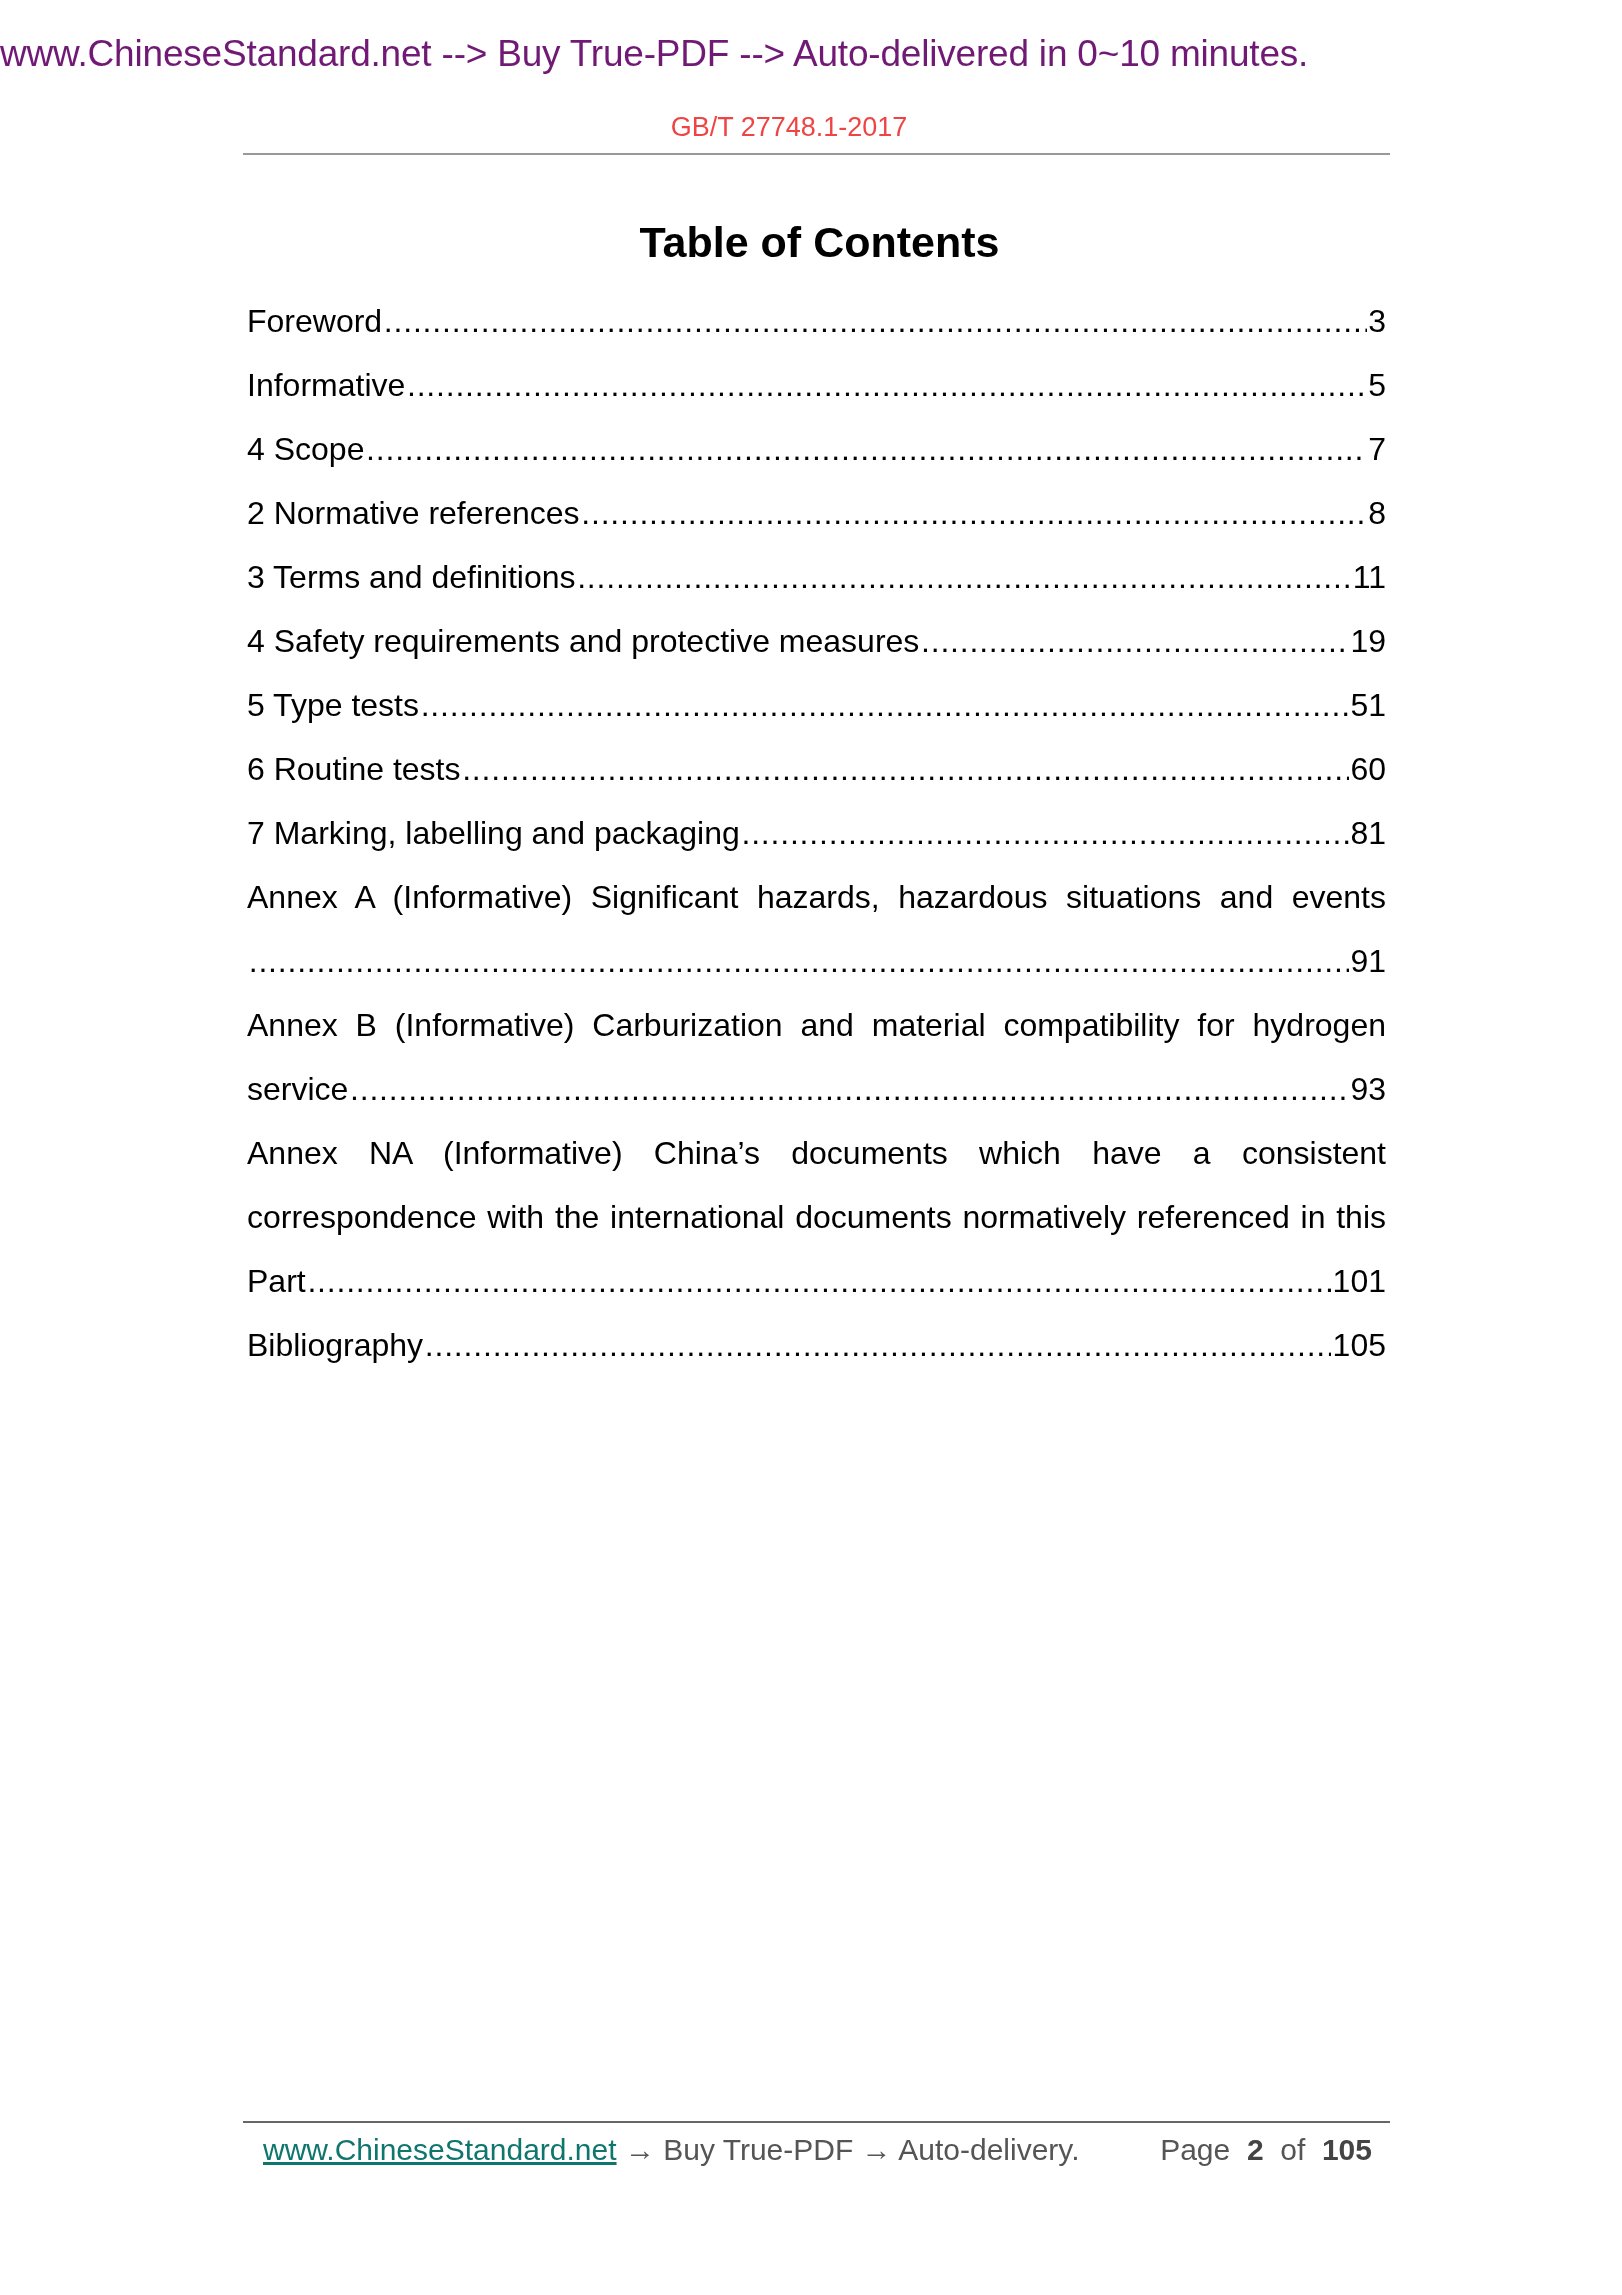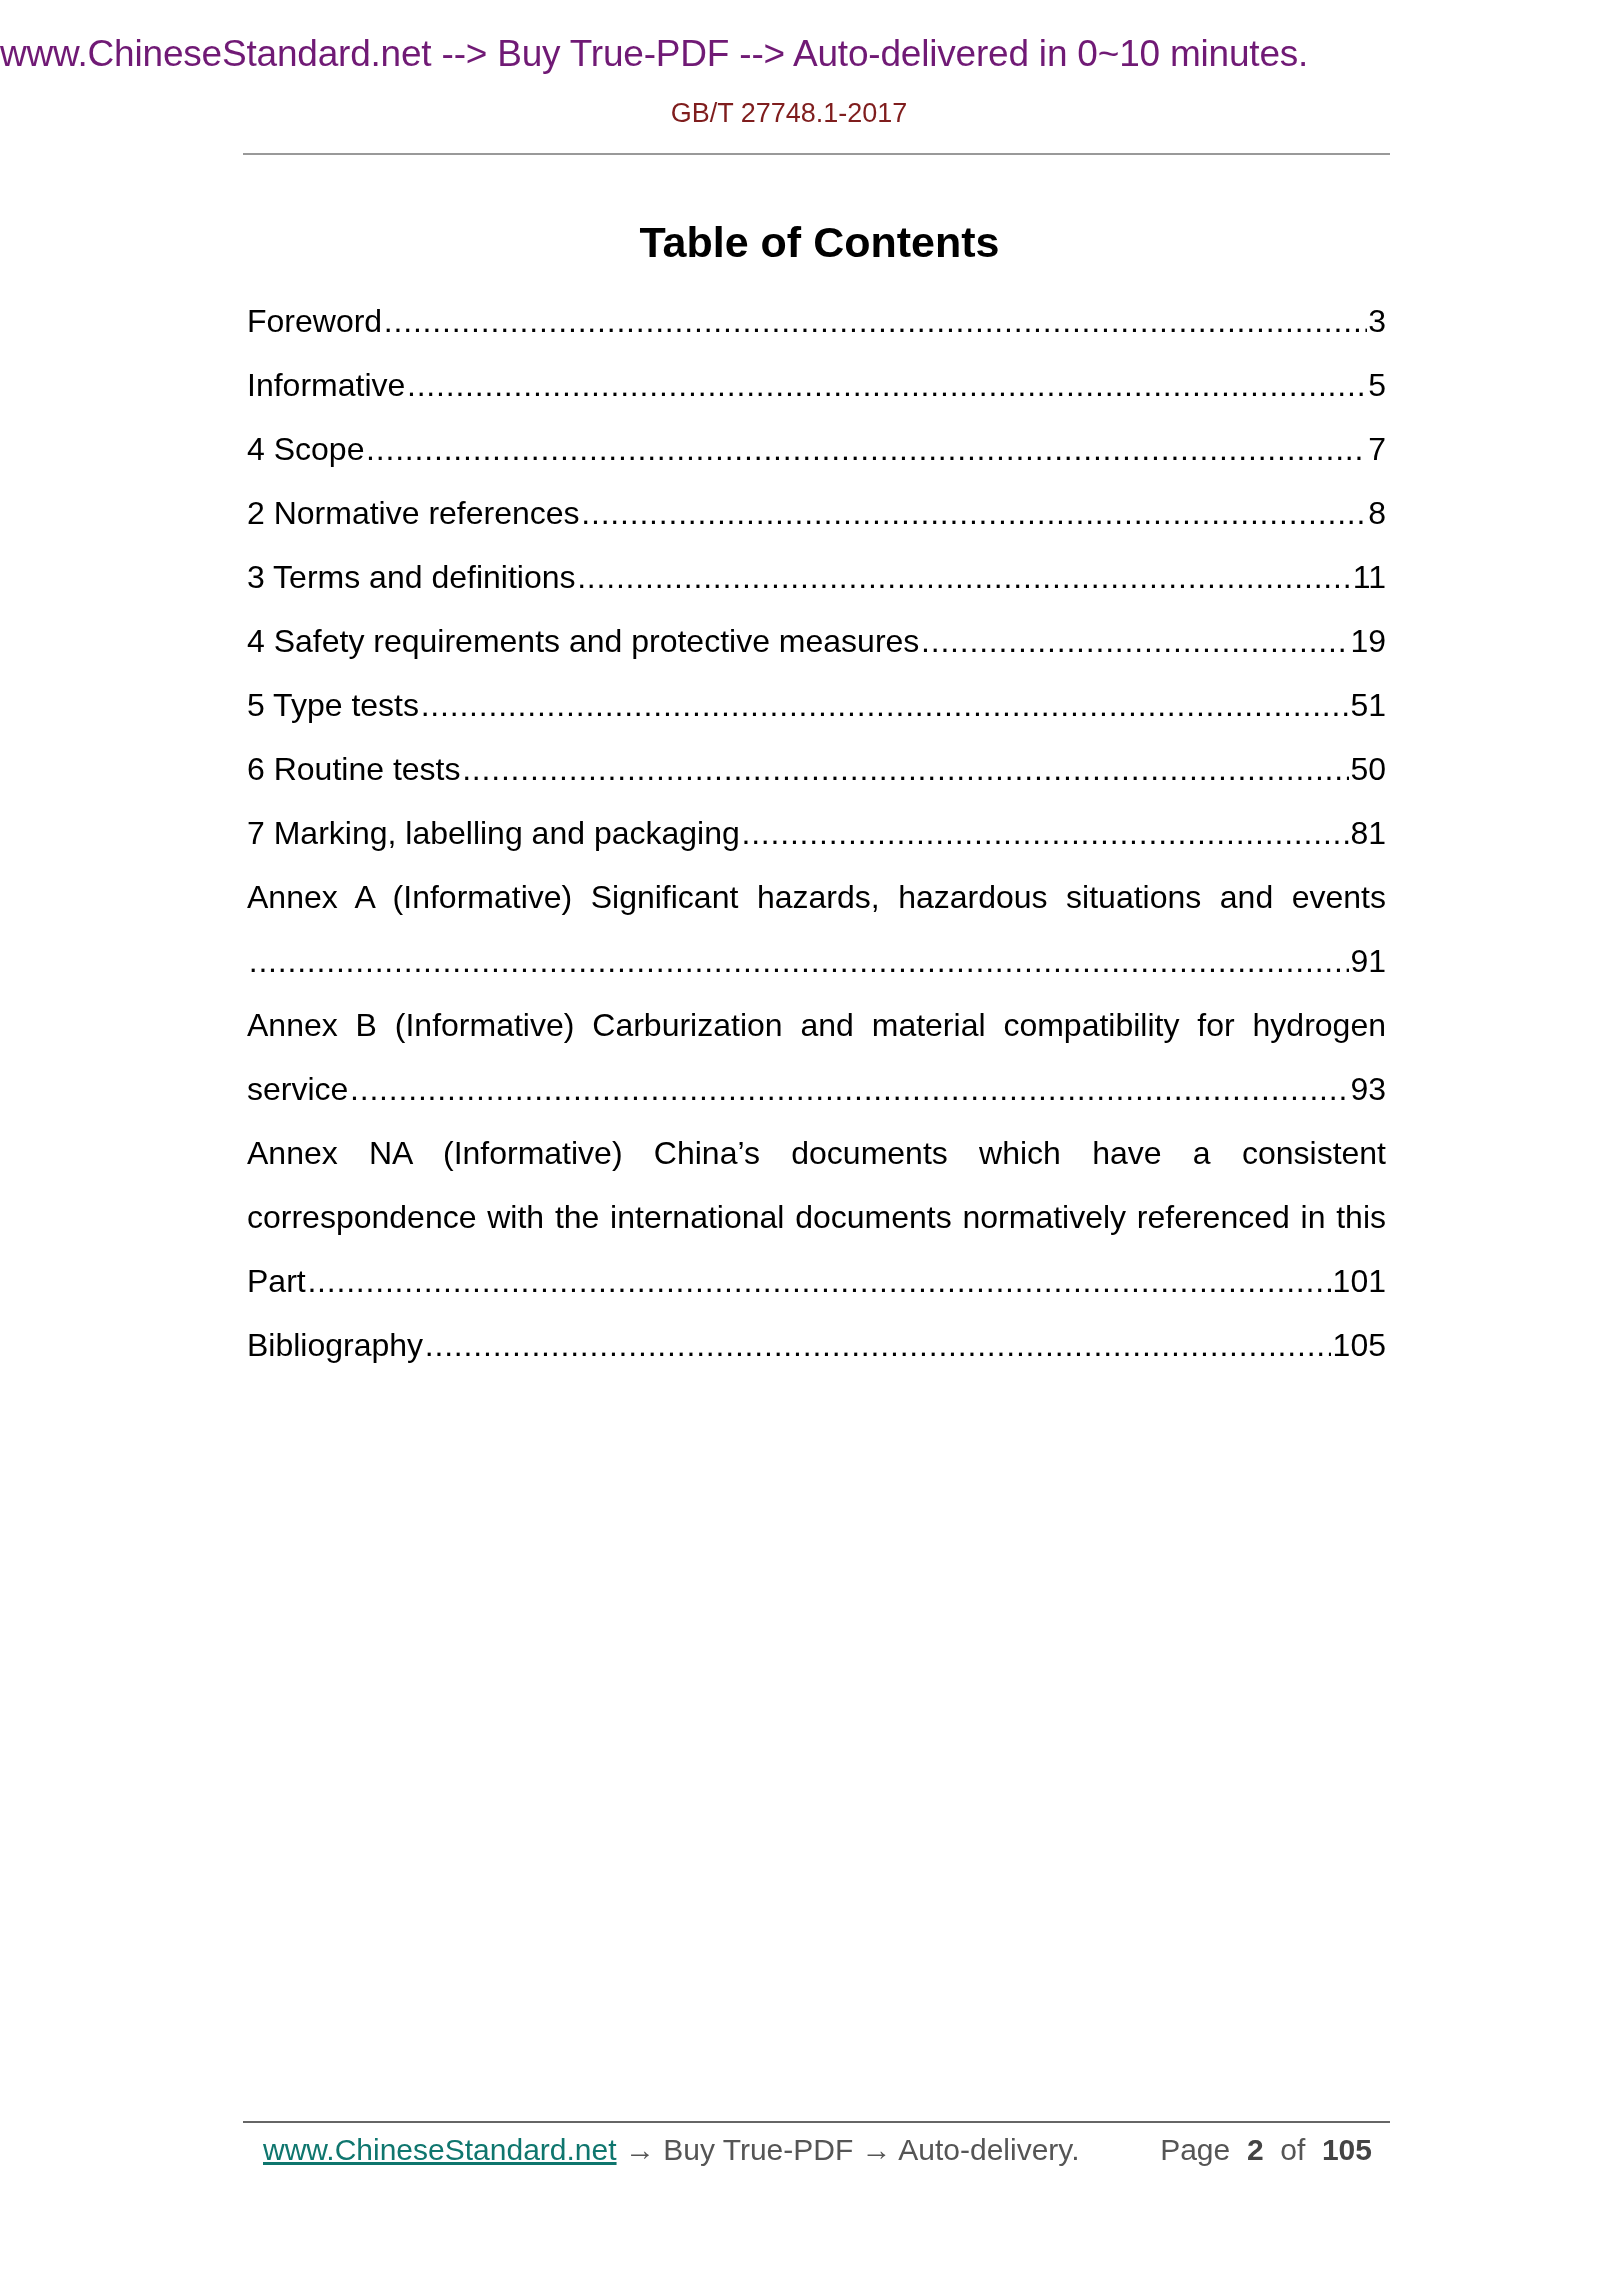--- a/index.html
+++ b/index.html
@@ -1,18 +1,18 @@
 <!DOCTYPE html>
 <html style="font-size:13.3px"><head>
 <meta charset="utf-8">
 <style>
   html, body { margin:0; padding:0; background:#ffffff; }
   body { width:1623px; height:2295px; position:relative; overflow:hidden; font-family:"Liberation Sans", sans-serif; color:#000; }
   .top-banner { position:absolute; top:33px; left:0; width:1623px; font-size:37px; color:#701a75; letter-spacing:-0.2px; }
-  .doc-id { position:absolute; top:98px; left:0; width:1578px; text-align:center; font-size:27px; color:#7f1d1d; }
+  .doc-id { position:absolute; top:112px; left:0; width:1578px; text-align:center; font-size:27px; color:#ef4444; }
   .header-rule { position:absolute; top:153px; left:243px; width:1147px; height:1.7px; background:#999; }
   .toc-title { position:absolute; top:218px; left:8px; width:1623px; text-align:center; font-size:43px; font-weight:bold; }
   .toc { position:absolute; top:300px; left:247px; width:1139px; }
   .toc-line { height:64px; line-height:43px; font-size:32px; display:flex; align-items:baseline; white-space:nowrap; }
   .toc-line .lbl { flex:0 0 auto; }
   .toc-line .dots { flex:1 1 auto; overflow:hidden; margin:0 1.7px; letter-spacing:0.8px; }
   .toc-line .dots::before { content:"......................................................................................................................................................................................................................................"; }
   .toc-line .pg { flex:0 0 auto; }
   .toc-line.just { text-align:justify; text-align-last:justify; display:block; }
   .footer-rule { position:absolute; top:2121px; left:243px; width:1147px; height:1.7px; background:#666; }
@@ -62,21 +62,21 @@
       <span class="pg">19</span>
     </div>
   <div class="toc-line">
       <span class="lbl">5 Type tests</span>
       <span class="dots"></span>
       <span class="pg">51</span>
     </div>
   <div class="toc-line">
       <span class="lbl">6 Routine tests </span>
       <span class="dots"></span>
-      <span class="pg">50</span>
+      <span class="pg">60</span>
     </div>
   <div class="toc-line">
       <span class="lbl">7 Marking, labelling and packaging</span>
       <span class="dots"></span>
       <span class="pg">81</span>
     </div>
 
   <div class="toc-line just">Annex A (Informative) Significant hazards, hazardous situations and events</div>
   <div class="toc-line">
       <span class="dots"></span>

